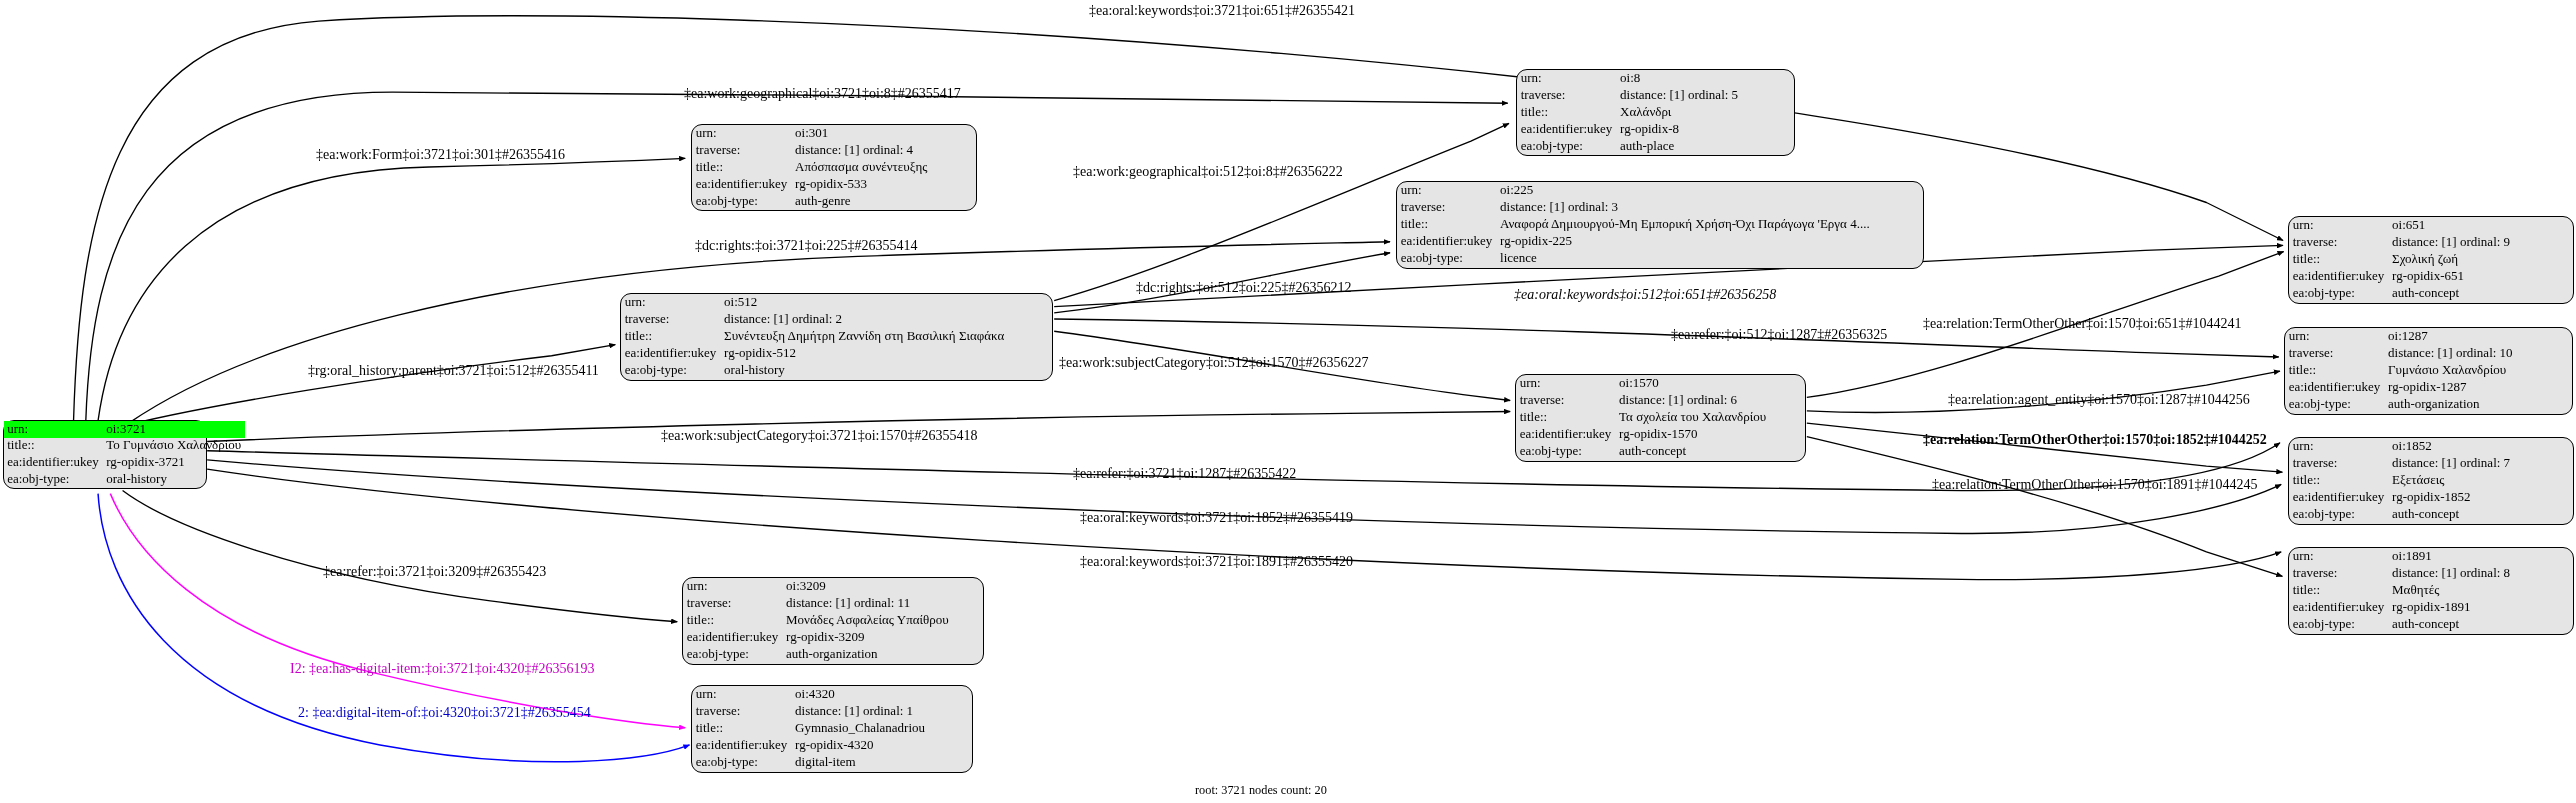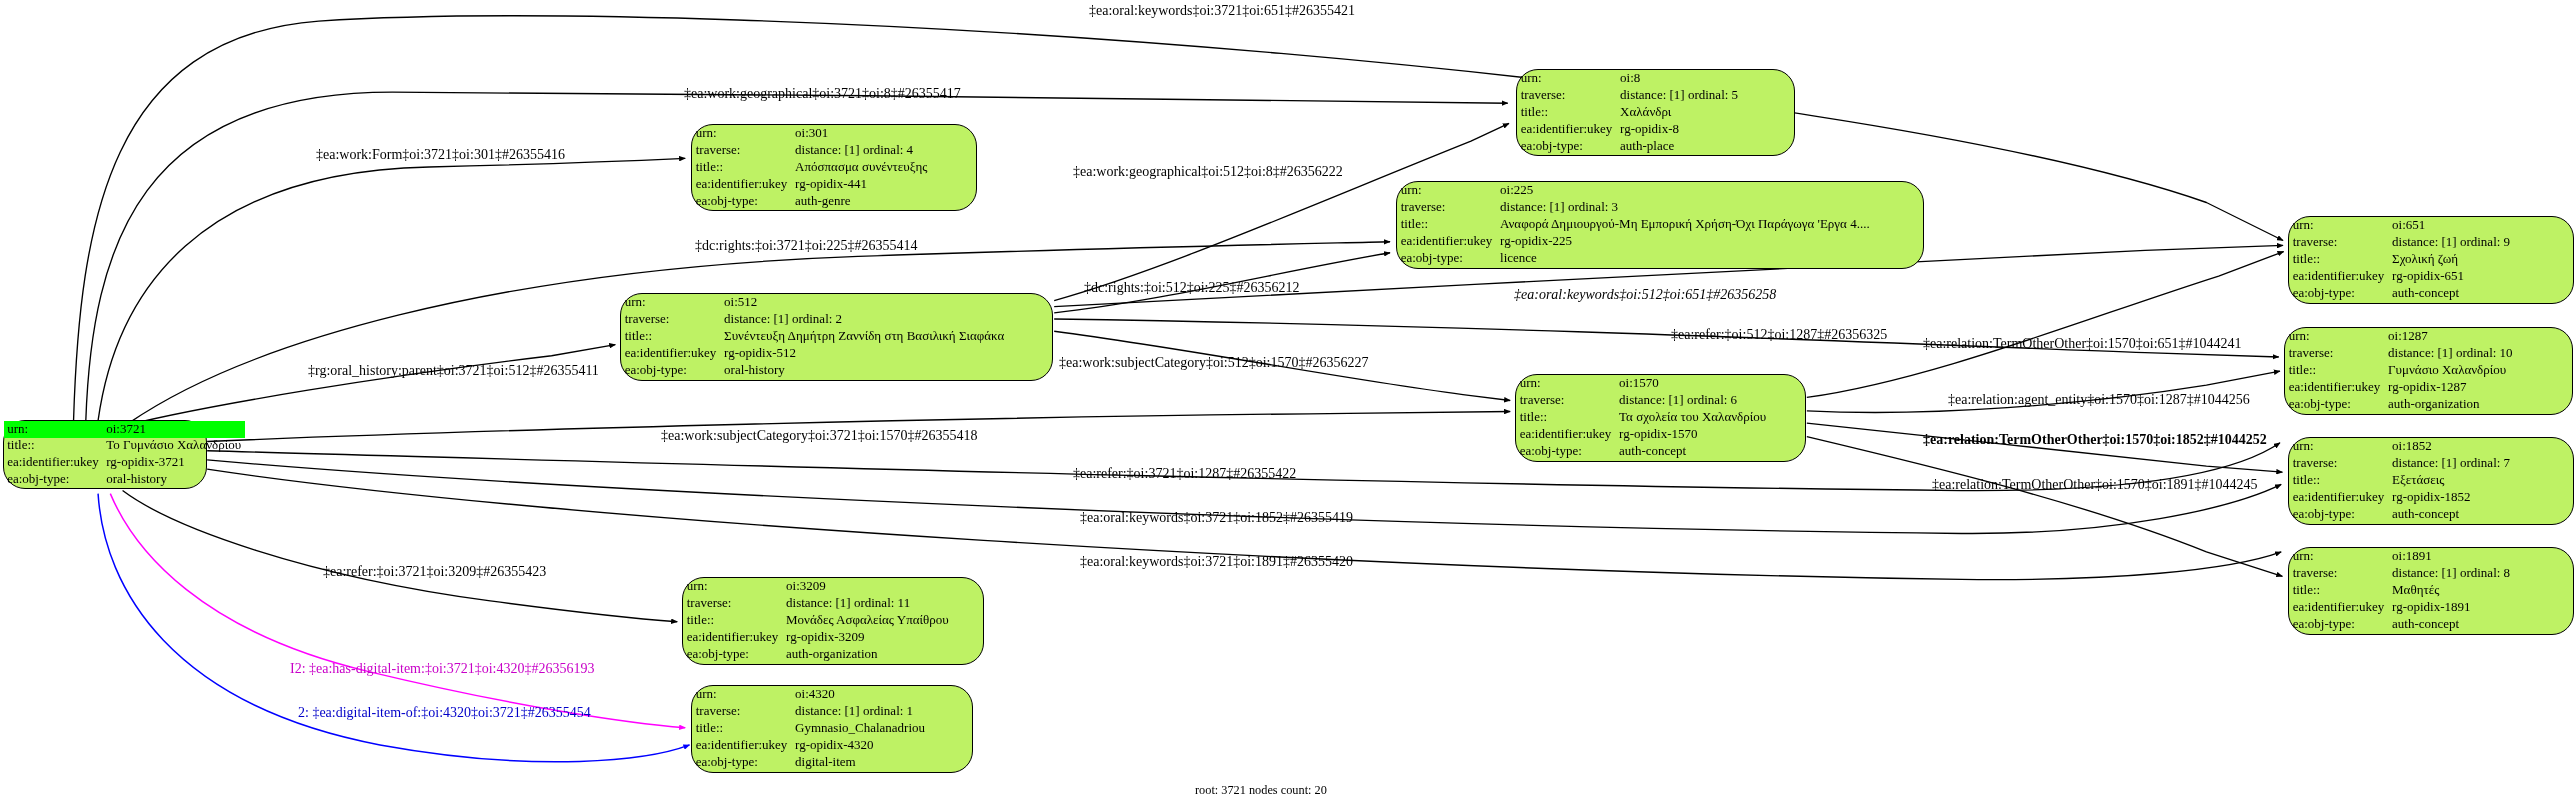--- a/index.html
+++ b/index.html
@@ -1,20 +1,20 @@
 <!DOCTYPE html>
 <html style="font-size:9.8px"><head>
 <meta charset="utf-8">
 <style>
   html,body{margin:0;padding:0;background:#ffffff;}
   body{font-family:"Liberation Serif","DejaVu Serif",serif;}
   #canvas{position:relative;width:2576px;height:804px;overflow:hidden;background:#fff;}
   svg#edges{position:absolute;left:0;top:0;width:2576px;height:804px;pointer-events:none;}
 
-  .node{position:absolute;box-sizing:border-box;border:1.2px solid #000;border-radius:22px;background:#bef264;}
+  .node{position:absolute;box-sizing:border-box;border:1.2px solid #000;border-radius:11px;background:#e5e5e5;}
   .node table{border-collapse:collapse;width:100%;height:100%;}
   .node td{font-size:13px;line-height:1.12;padding:0.6px 3.7px;white-space:nowrap;color:#000;vertical-align:top;}
   .node td.k{width:92px;}
   .node td.v{}
   .node td.hl{background:#00ff00;}
   .pad{padding:4.3px 4.9px 4.3px 6.1px;}
 
   .elabel{position:absolute;font-size:14px;color:#000;white-space:nowrap;
           font-family:"Liberation Serif","DejaVu Serif",serif;}
   .elabel.blue{color:#0000c8;}
@@ -122,21 +122,21 @@
             <tr>
               <td class="k">traverse:</td>
               <td class="v">distance: [1]      ordinal: 4</td>
             </tr>
             <tr>
               <td class="k">title::</td>
               <td class="v">Απόσπασμα συνέντευξης</td>
             </tr>
             <tr>
               <td class="k">ea:identifier:ukey</td>
-              <td class="v">rg-opidix-441</td>
+              <td class="v">rg-opidix-533</td>
             </tr>
             <tr>
               <td class="k">ea:obj-type:</td>
               <td class="v">auth-genre</td>
             </tr>
           </tbody>
         </table>
       </div>
       <div class="node" style="left: 1516px; top: 69px; width: 279px; height: 87px;">
         <table class="pad">
@@ -399,23 +399,23 @@
         </table>
       </div>
     </div>
 
   <div id="label-layer">
       <div class="elabel" style="left: 1089px; top: 3.1px;">‡ea:oral:keywords‡oi:3721‡oi:651‡#26355421</div>
       <div class="elabel" style="left: 684px; top: 86px;">‡ea:work:geographical‡oi:3721‡oi:8‡#26355417</div>
       <div class="elabel" style="left: 316px; top: 147px;">‡ea:work:Form‡oi:3721‡oi:301‡#26355416</div>
       <div class="elabel" style="left: 1073px; top: 164px; font-family: Liberation Serif, serif;">‡ea:work:geographical‡oi:512‡oi:8‡#26356222</div>
       <div class="elabel" style="left: 695px; top: 238px;">‡dc:rights:‡oi:3721‡oi:225‡#26355414</div>
-      <div class="elabel" style="left: 1084px; top: 280px;">‡dc:rights:‡oi:512‡oi:225‡#26356212</div>
+      <div class="elabel" style="left: 1136px; top: 280px;">‡dc:rights:‡oi:512‡oi:225‡#26356212</div>
       <div class="elabel" style="left: 1514px; top: 287px; font-style: italic;">‡ea:oral:keywords‡oi:512‡oi:651‡#26356258</div>
-      <div class="elabel" style="left: 1923px; top: 316px; margin-top: 20px;">‡ea:relation:TermOtherOther‡oi:1570‡oi:651‡#1044241</div>
+      <div class="elabel" style="left: 1923px; top: 316px;">‡ea:relation:TermOtherOther‡oi:1570‡oi:651‡#1044241</div>
       <div class="elabel" style="left: 1639px; top: 327px; margin-left: 32px;">‡ea:refer:‡oi:512‡oi:1287‡#26356325</div>
       <div class="elabel" style="left: 308px; top: 363px;">‡rg:oral_history:parent‡oi:3721‡oi:512‡#26355411</div>
       <div class="elabel" style="left: 1059px; top: 355px;">‡ea:work:subjectCategory‡oi:512‡oi:1570‡#26356227</div>
       <div class="elabel" style="left: 1948px; top: 392px;">‡ea:relation:agent_entity‡oi:1570‡oi:1287‡#1044256</div>
       <div class="elabel" style="left: 661px; top: 422px; margin-top: 6px;">‡ea:work:subjectCategory‡oi:3721‡oi:1570‡#26355418</div>
       <div class="elabel" style="left: 1923px; top: 432px; font-weight: bold;">‡ea:relation:TermOtherOther‡oi:1570‡oi:1852‡#1044252</div>
       <div class="elabel" style="left: 1073px; top: 466px;">‡ea:refer:‡oi:3721‡oi:1287‡#26355422</div>
       <div class="elabel" style="left: 1932px; top: 477px;">‡ea:relation:TermOtherOther‡oi:1570‡oi:1891‡#1044245</div>
       <div class="elabel" style="left: 1080px; top: 510px;">‡ea:oral:keywords‡oi:3721‡oi:1852‡#26355419</div>
       <div class="elabel" style="left: 323px; top: 564px;">‡ea:refer:‡oi:3721‡oi:3209‡#26355423</div>

